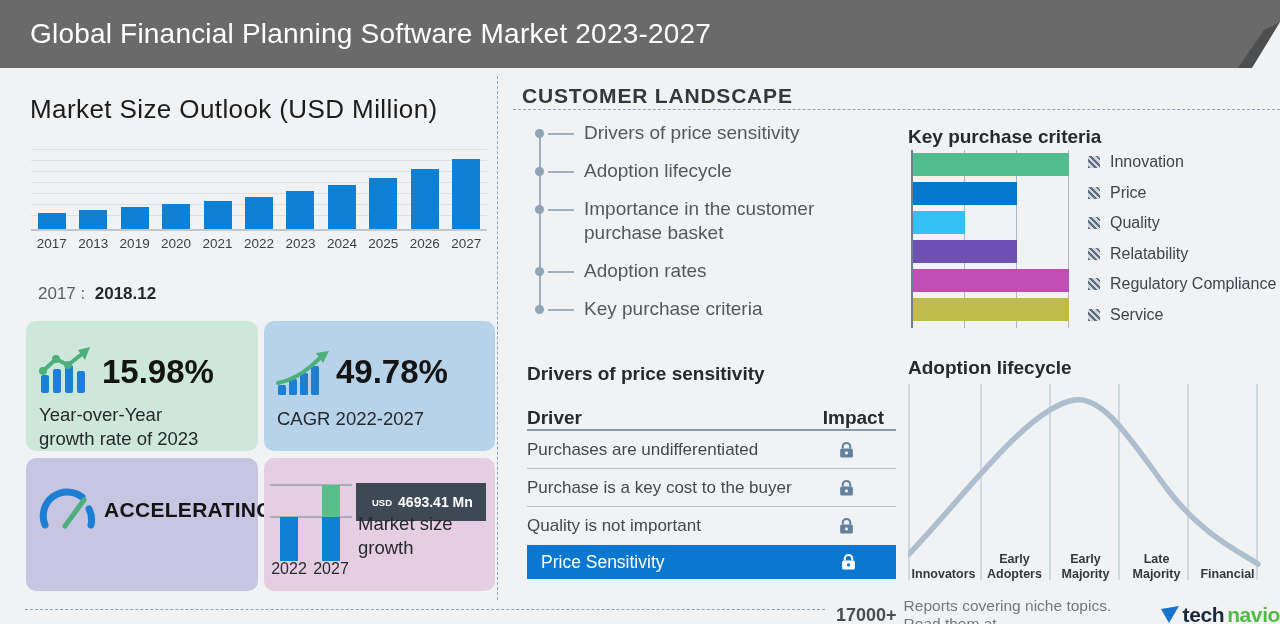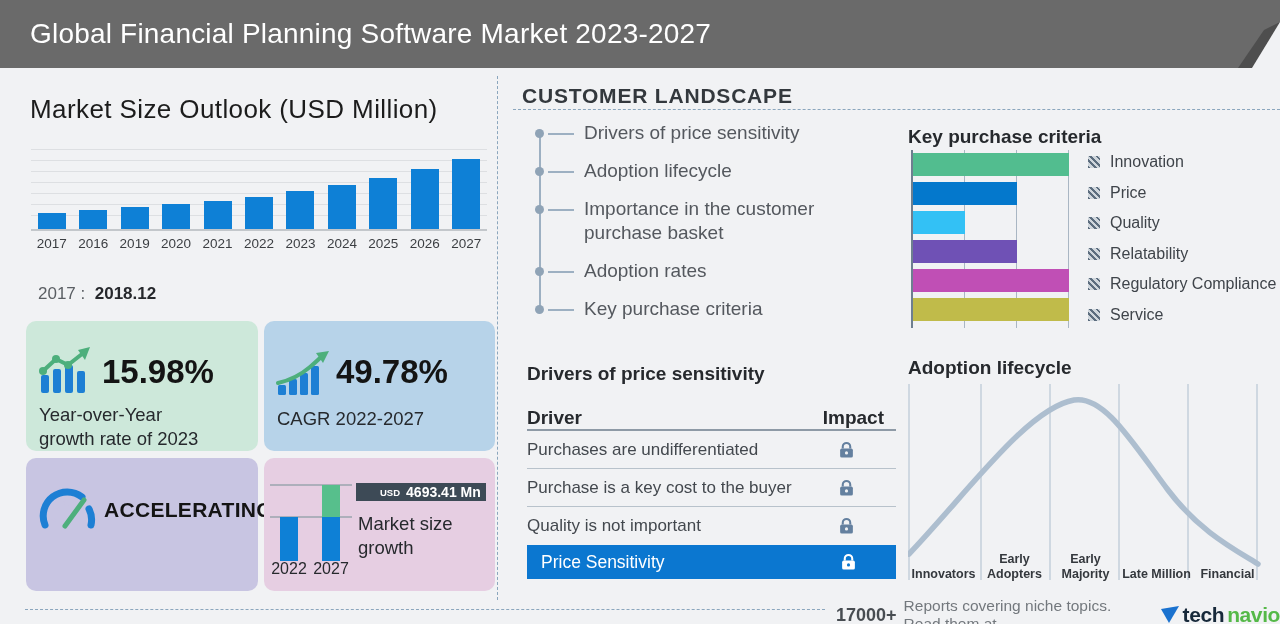--- a/index.html
+++ b/index.html
@@ -32,22 +32,22 @@
   .card-mom { left:26px; top:458px; width:232px; height:133px; background:#c8c5e2; }
   .card-inc { left:264px; top:458px; width:231px; height:133px; background:#e6cee2; }
   .card .icon { position:absolute; left:12px; top:26px; }
   .big-val { position:absolute; left:76px; top:32px; font-size:33px; font-weight:bold; color:#141414; }
   .card-cagr .big-val { left:72px; }
   .card-lab { position:absolute; left:13px; top:82px; font-size:18.5px; line-height:24px; color:#26292d; }
   .card-cagr .card-lab { top:86px;text-align:center; }
   .mom-val { position:absolute; left:78px; top:40px; font-size:21px; font-weight:bold; color:#141414; letter-spacing:0.3px; }
   .mom-lab { position:absolute; left:13px; top:84px; font-size:18.5px; color:#26292d; }
   .inc-year { position:absolute; width:40px; text-align:center; top:102px; font-size:16px; color:#26292d; }
-  .inc-badge { position:absolute; left:92px; top:25px; width:130px; height:18px; background:#3d4a56; color:#fff;
-               display:flex; align-items:center; gap:6px; padding-left:24px; }
+  .inc-badge { position:absolute; left:92px; top:25px; width:130px; height:38px; background:#3d4a56; color:#fff;
+               display:flex; align-items:center; gap:6px; padding-left:16px; }
   .inc-badge .cur { font-size:9.5px; font-weight:bold; }
   .inc-badge .val { font-size:14px; font-weight:bold; }
   .inc-lab { position:absolute; left:94px; top:54px; font-size:18.5px; line-height:24px; color:#26292d; }
   
   .v-divider { position:absolute; left:497px; top:76px; height:524px; border-left:1.5px dashed #8ba6bd; }
   .cl-underline { position:absolute; left:513px; top:109px; width:767px; border-top:1.5px dashed #8ba6bd; }
   .footer-line { position:absolute; left:25px; top:609px; width:800px; border-top:1.5px dashed #8ba6bd; }
   
   .cl-title { position:absolute; left:522px; top:84px; font-size:21px; font-weight:bold; color:#33383d; letter-spacing:0.8px; }
   .cl-list { position:absolute; left:540px; top:121px; width:350px; list-style:none; }
@@ -143,21 +143,21 @@
       <div class="ms-slot">
         <div class="ms-bar" style="height: 59.8px; background: rgb(14, 128, 214);"></div>
       </div>
       <div class="ms-slot">
         <div class="ms-bar" style="height: 70px; background: rgb(14, 128, 214);"></div>
       </div>
     </div>
 </div>
 <div class="ms-labels" id="ms-labels">
     <div class="ms-xlab">2017</div>
-    <div class="ms-xlab">2016</div>
+    <div class="ms-xlab">2013</div>
     <div class="ms-xlab">2019</div>
     <div class="ms-xlab">2020</div>
     <div class="ms-xlab">2021</div>
     <div class="ms-xlab">2022</div>
     <div class="ms-xlab">2023</div>
     <div class="ms-xlab">2024</div>
     <div class="ms-xlab">2025</div>
     <div class="ms-xlab">2026</div>
     <div class="ms-xlab">2027</div>
   </div>
@@ -333,21 +333,21 @@
       <line x1="211" y1="0" x2="211" y2="196"></line>
     <line x1="280" y1="0" x2="280" y2="196"></line>
       <line x1="349" y1="0" x2="349" y2="196"></line>
   </g>
   <path d="M1,170 C60,108 120,24 166,16 C196,11 224,58 260,106 C290,146 324,164 350,180" fill="none" stroke="#adbecf" stroke-width="5.5" stroke-linecap="round"></path>
 </svg>
 <div class="al-labels" id="al-labels">
     <div class="al-cell">Innovators</div>
     <div class="al-cell">Early Adopters</div>
     <div class="al-cell">Early Majority</div>
-    <div class="al-cell">Late Million</div>
+    <div class="al-cell">Late Majority</div>
     <div class="al-cell">Financial</div>
   </div>
 
 <div class="footer-line"></div>
 <div class="footer">
   <span class="count">17000+</span>
   <span class="ftext">Reports covering niche topics. Read them at</span>
   <span class="logo">
     <svg width="20" height="20" viewBox="0 0 20 20">
       <polygon points="1,4 19,1 9,18" fill="#1a72cf"></polygon>

